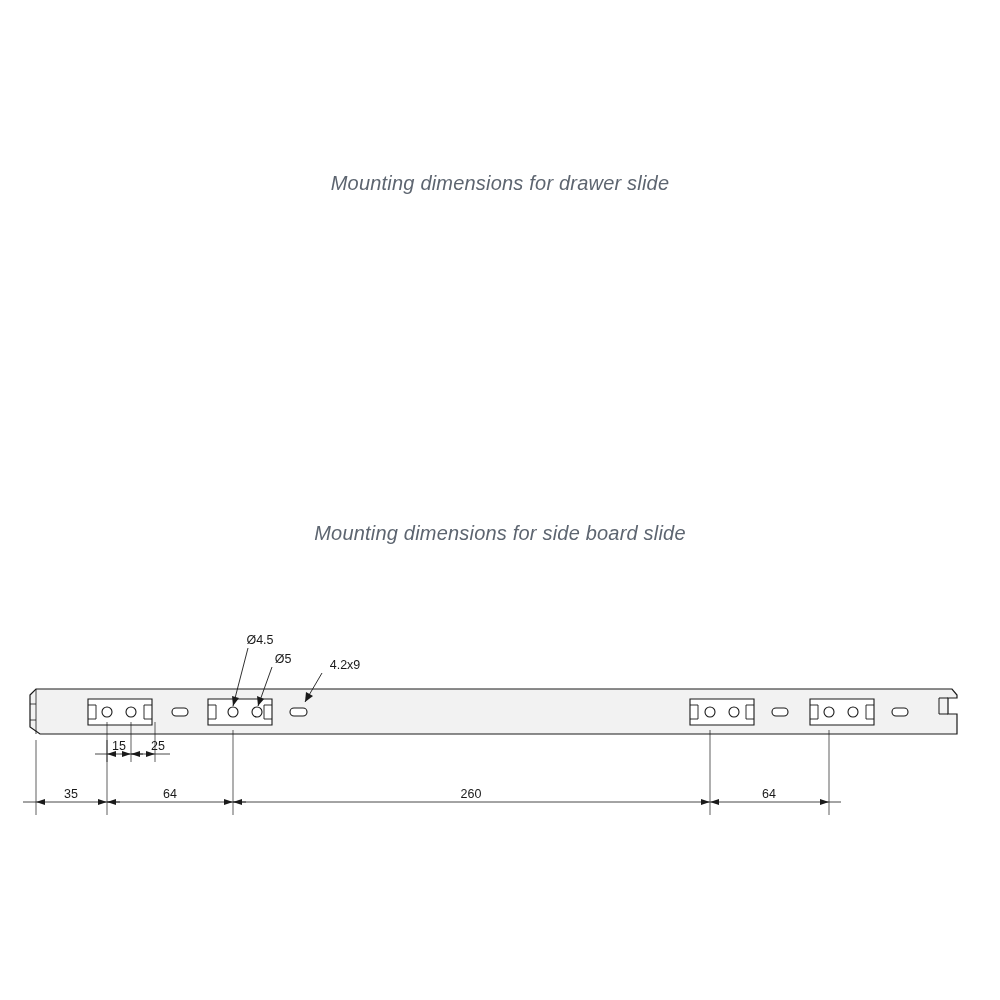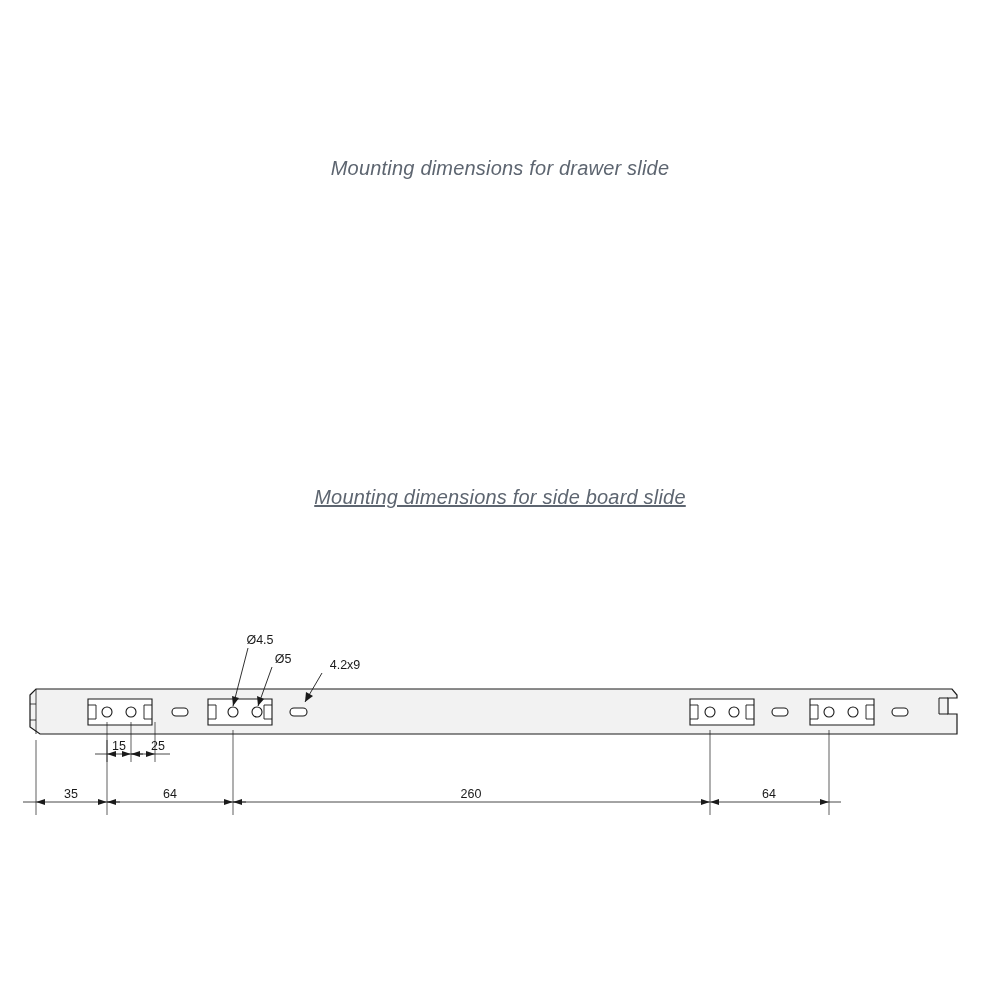--- a/index.html
+++ b/index.html
@@ -24,22 +24,22 @@
   .title {
     position: absolute;
     width: 1000px;
     text-align: center;
     font-style: italic;
     font-size: 20px;
     color: #5d6570;
     letter-spacing: 0.2px;
     font-family: "Liberation Sans", sans-serif;
   }
-  #title-drawer { top: 157px; }
-  #title-sideboard { top: 486px; text-decoration: underline; }
+  #title-drawer { top: 172px; }
+  #title-sideboard { top: 522px; }
   svg { display: block; }
   text {
     font-family: "Liberation Sans", sans-serif;
     fill: #1a1a1a;
   }
   .dim-text { font-size: 12.5px; }
   .lead-text { font-size: 12.5px; }
 </style>
 </head>
 <body>

